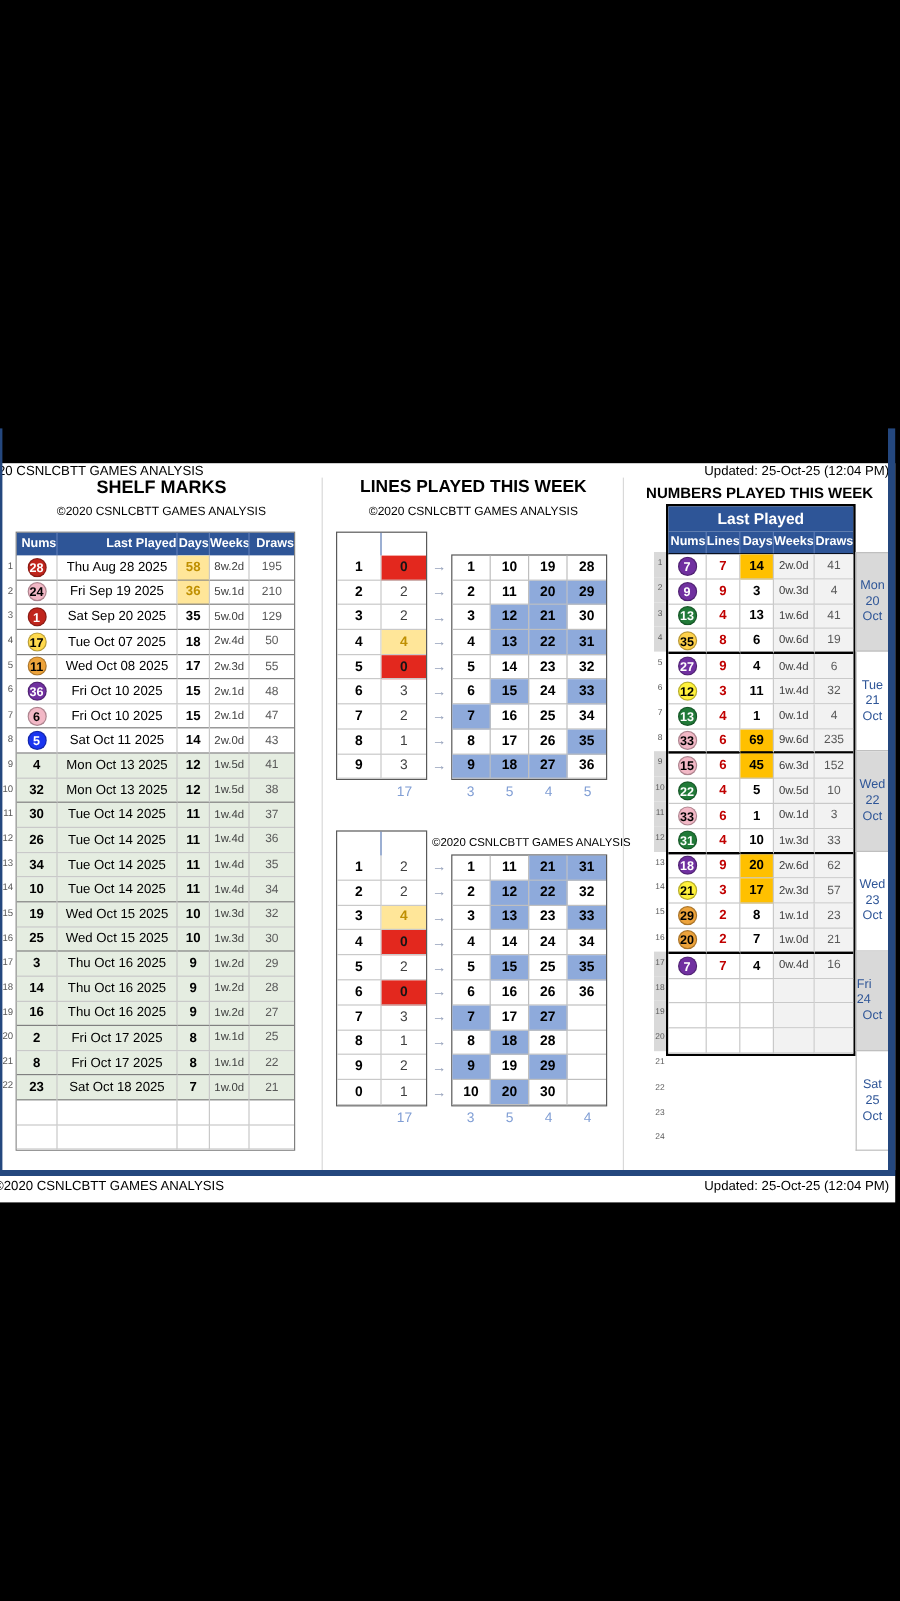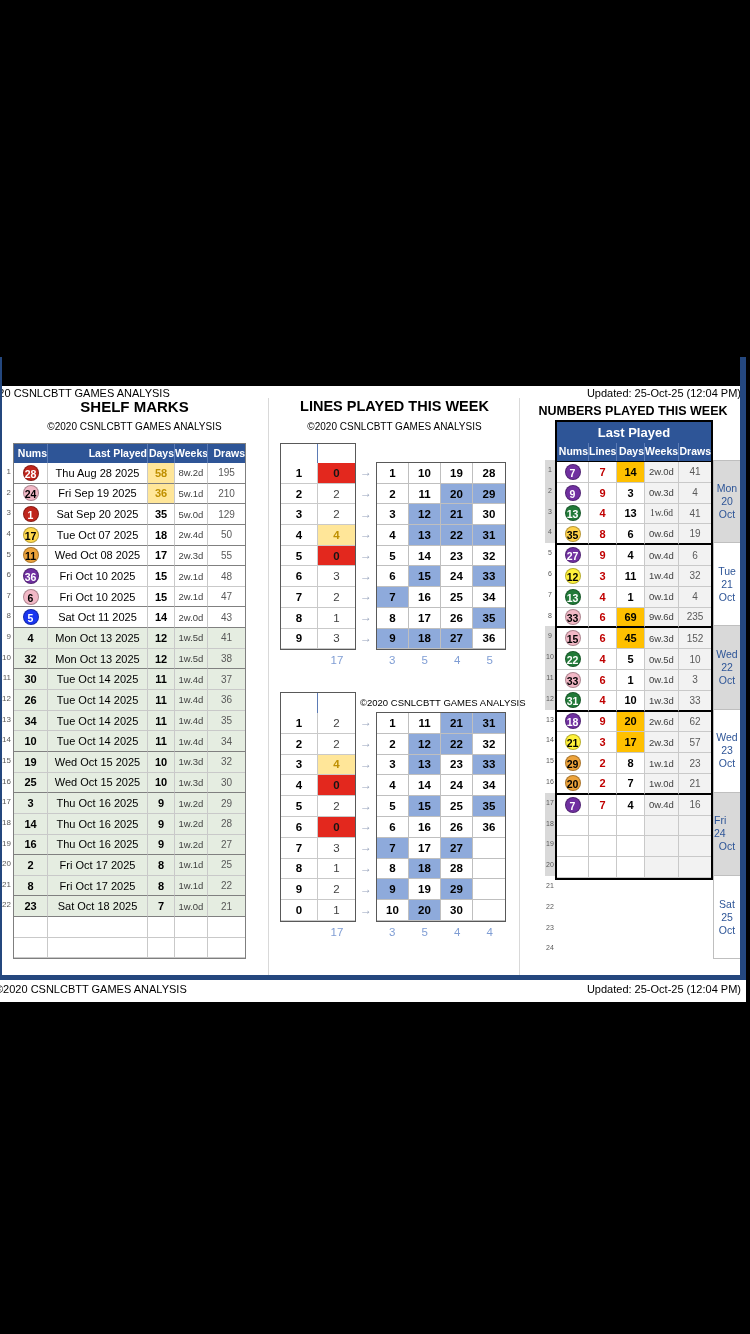--- a/index.html
+++ b/index.html
@@ -967,21 +967,21 @@
           <div class="nrow" style="height: 20.8px;">
             <div class="nc" style="width: 32px;">
               <div class="circle" style="background: rgb(33, 122, 56); color: rgb(255, 255, 255);">13</div>
             </div>
             <div class="nc" style="width: 28px;">
               <span class="nlinetxt">4</span>
             </div>
             <div class="nc" style="width: 28px;">
               <span class="ndaytxt">13</span>
             </div>
-            <div class="nc grayfill" style="width: 34px; font-family: Liberation Serif, serif;">
+            <div class="nc grayfill" style="width: 34px;">
               <span class="weekstxt">1w.6d</span>
             </div>
             <div class="nc grayfill" style="width: 32px;">
               <span class="drawstxt">41</span>
             </div>
           </div>
           <div class="nrow gsep" style="height: 20.8px;">
             <div class="nc" style="width: 32px;">
               <div class="circle" style="background: rgb(255, 210, 74); color: rgb(0, 0, 0);">35</div>
             </div>

